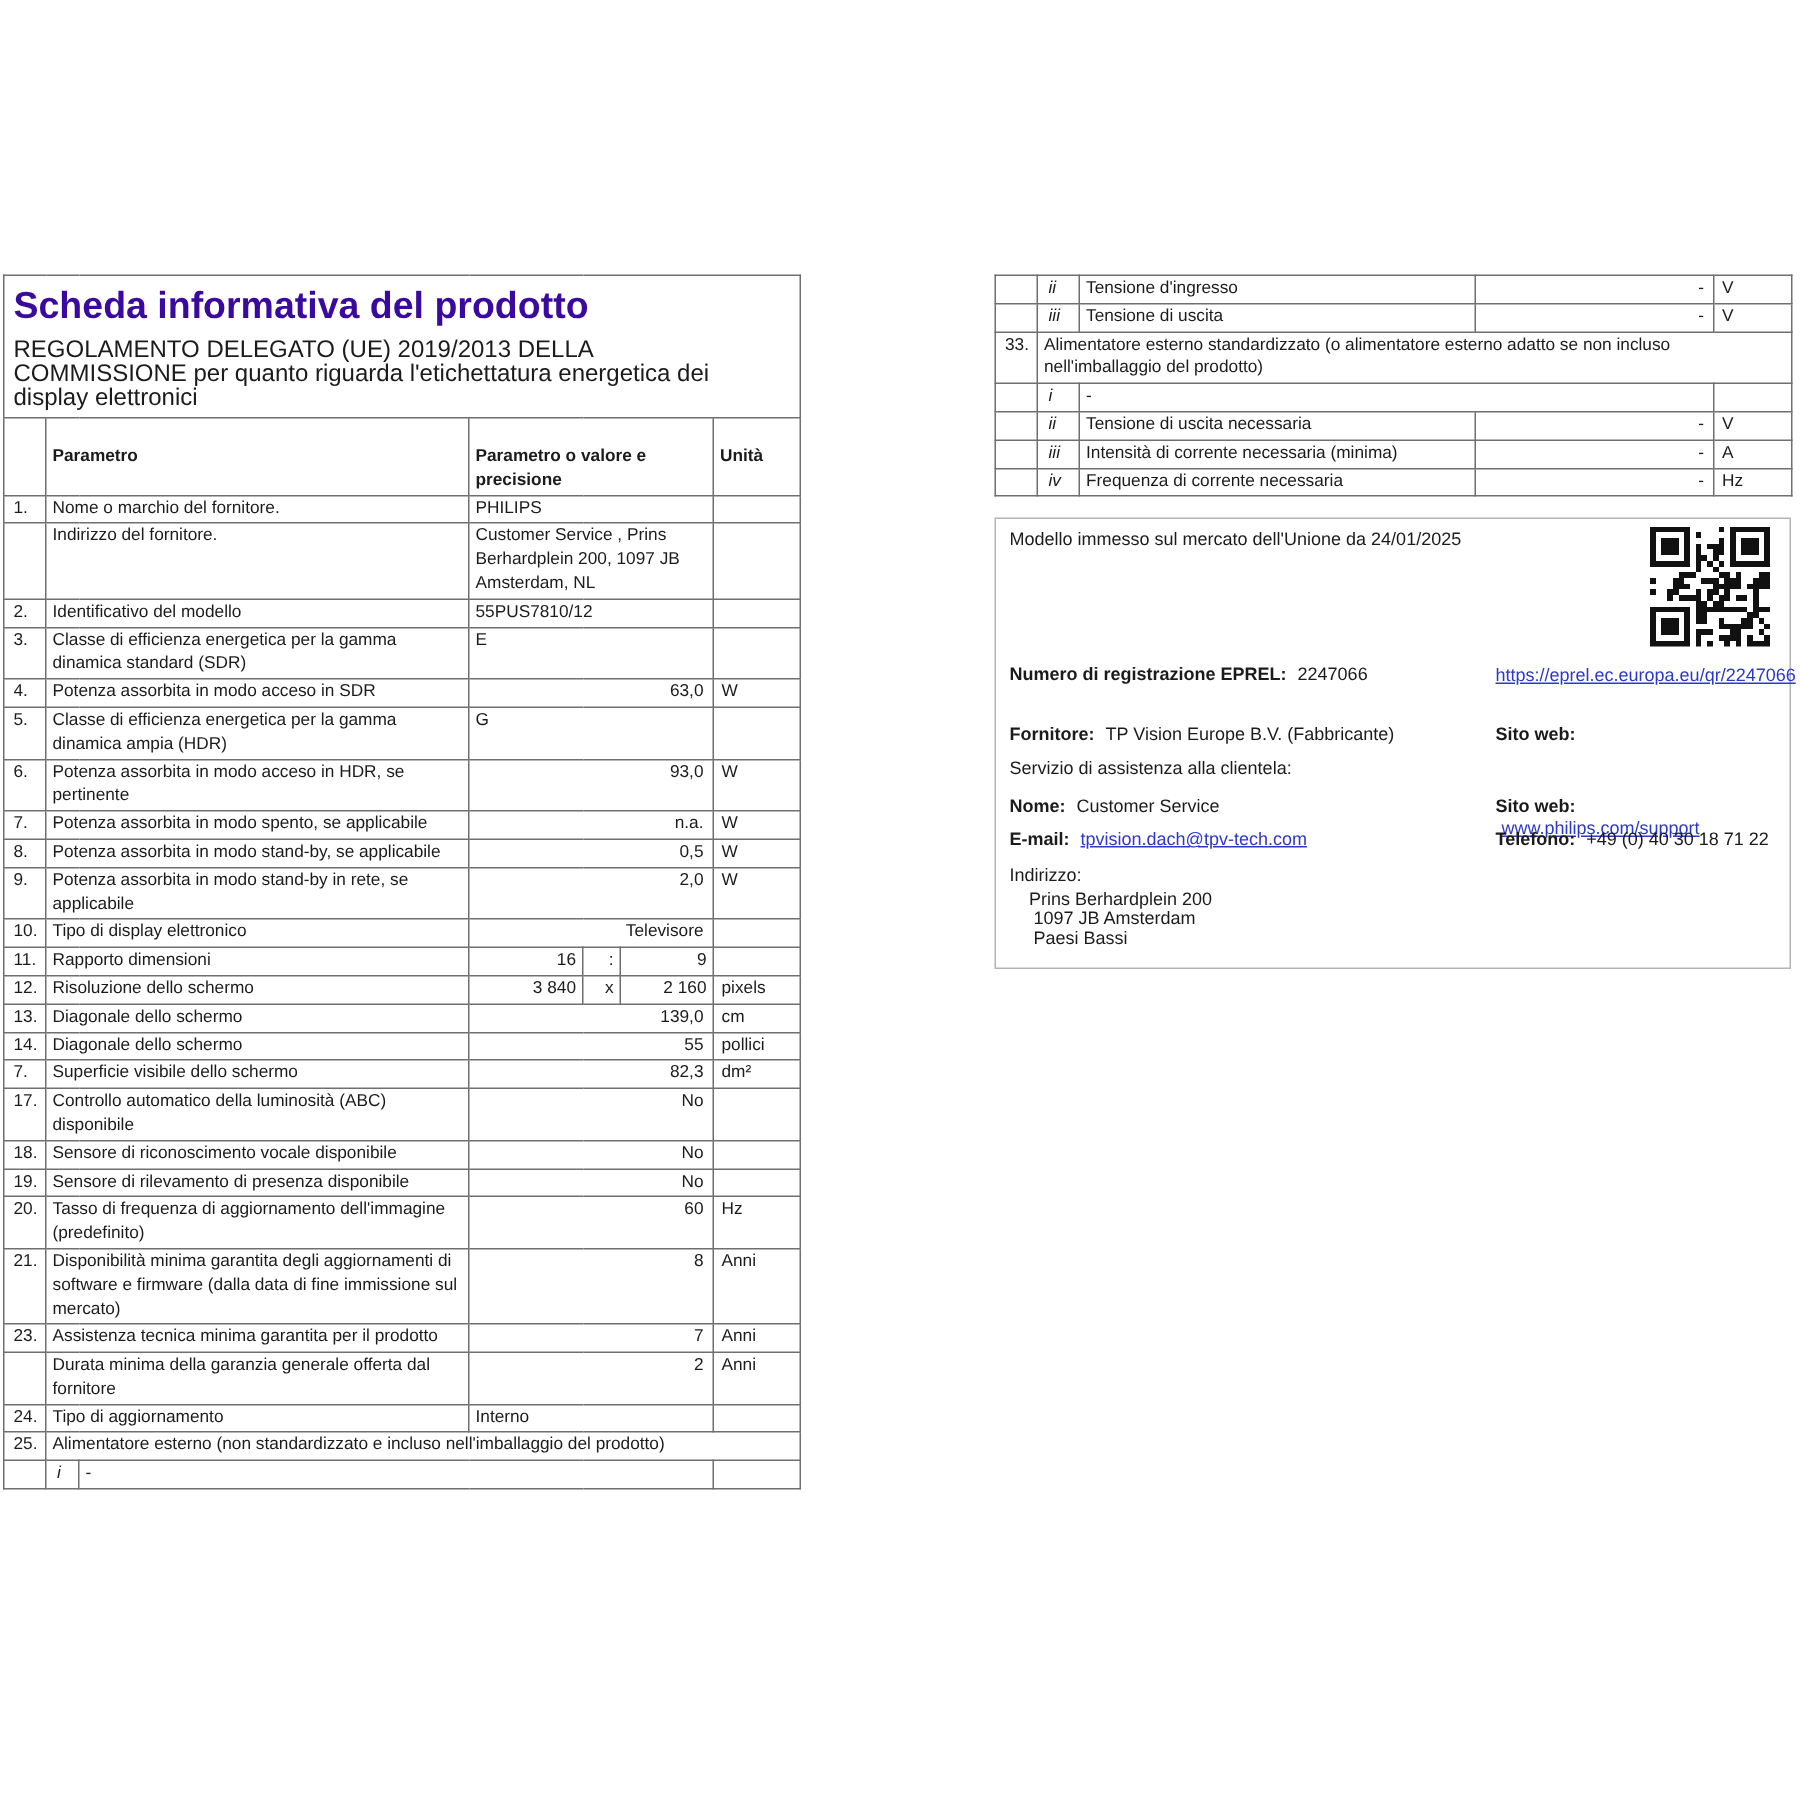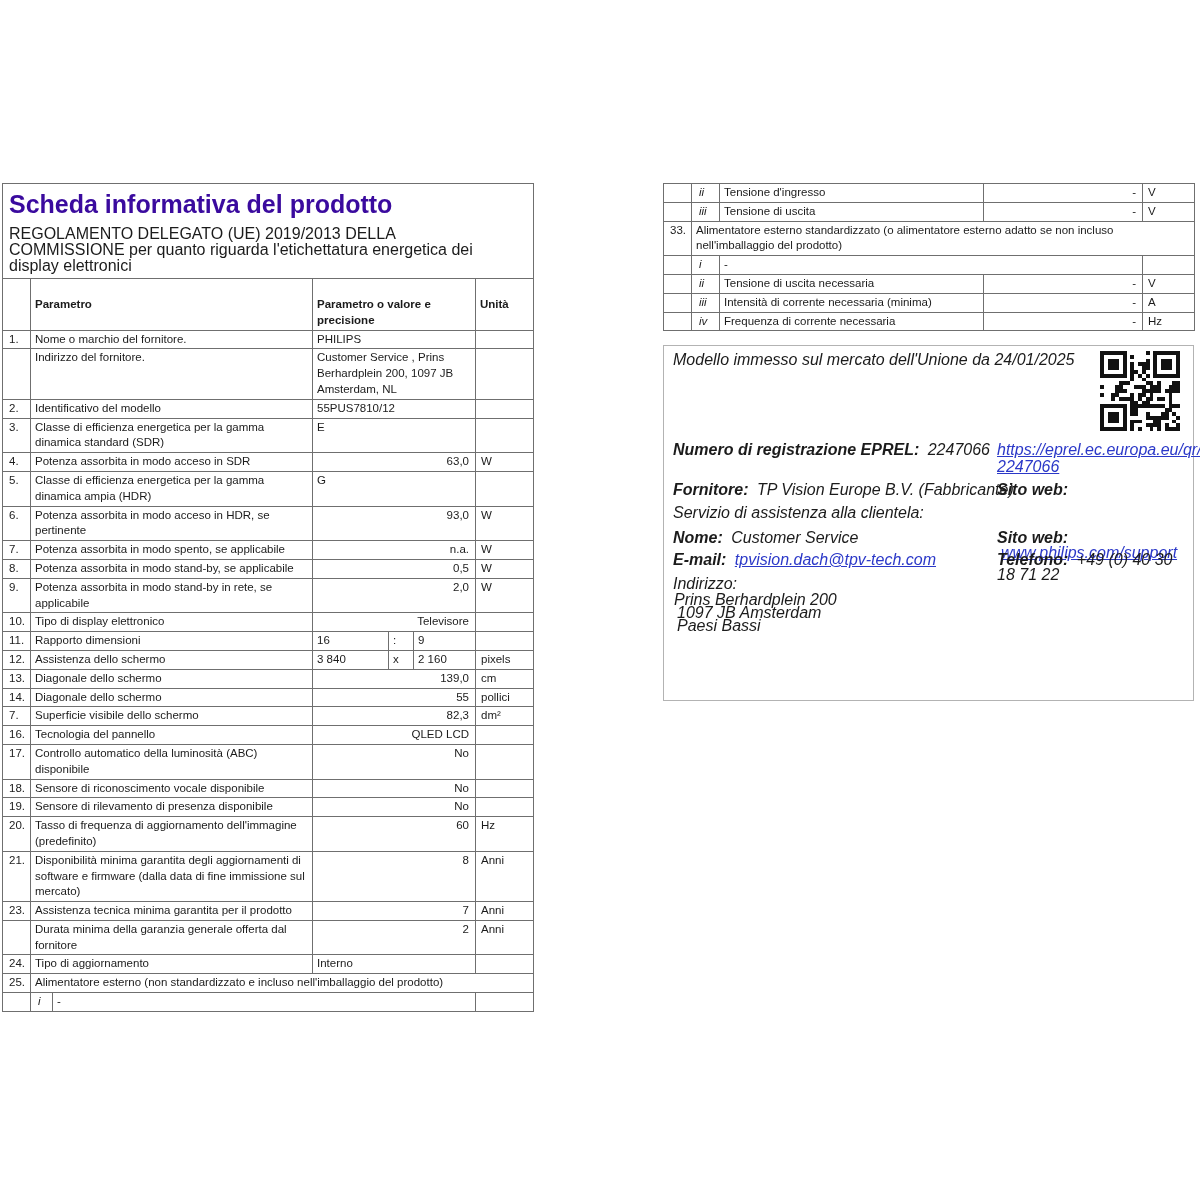--- a/index.html
+++ b/index.html
@@ -26,35 +26,35 @@
     overflow:hidden;word-wrap:break-word;
   }
   .title-cell{padding:5px 6px 4px 6px;}
   .doc-title{font-size:25px;font-weight:bold;color:var(--title-color);line-height:30px;letter-spacing:0px;}
   .doc-subtitle{font-size:16px;line-height:16px;margin-top:7px;max-width:478px;}
   .head-row td{font-weight:bold;padding-top:18px;height:32px;}
   td.c-num{padding-left:6px;}
   td.c-roman{font-style:italic;padding-left:7px;}
   td.v-left{text-align:left;}
   td.v-right{text-align:right;padding-right:6px;}
-  td.v-center{text-align:left;}
+  td.v-center{text-align:right;}
   td.c-unit{padding-left:5px;}
 
   
   .info-box{
-    position:absolute;top:162px;left:0;width:531px;height:356px;
-    border:1px solid var(--box-border);font-size:16px;line-height:15px;font-style:italic;
+    position:absolute;top:162px;left:0;width:531px;height:301px;
+    border:1px solid var(--box-border);font-size:12px;line-height:15px;
   }
   .ib-line{position:absolute;left:9px;right:9px;white-space:nowrap;}
   .ib-line .b{font-weight:bold;}
   .ib-val{margin-left:4px;}
   .ib-right{position:absolute;left:324px;top:0;white-space:normal;}
   a.link, span.link{color:var(--link-color);text-decoration:underline;cursor:pointer;}
   .eprel-link{display:inline-block;width:208px;word-break:break-all;line-height:16.5px;}
-  .addr-line{white-space:nowrap;}
+  .addr-line{white-space:nowrap;margin-left:12px;}
   #qr-svg{position:absolute;left:436px;top:5px;}
 </style>
 </head>
 <body>
 
 <div class="col" id="left-col">
   <table>
     <colgroup>
       <col style="width:28px">
         <col style="width:22px">
@@ -148,21 +148,21 @@
         <tr>
           <td class="c-num" colspan="1">11.</td>
           <td class="v-left" colspan="2">Rapporto dimensioni</td>
           <td class="v-center" colspan="1">16</td>
           <td class="v-center" colspan="1">:</td>
           <td class="v-center" colspan="1">9</td>
           <td class="c-unit" colspan="1"></td>
         </tr>
         <tr>
           <td class="c-num" colspan="1">12.</td>
-          <td class="v-left" colspan="2">Assistenza dello schermo</td>
+          <td class="v-left" colspan="2">Risoluzione dello schermo</td>
           <td class="v-center" colspan="1">3 840</td>
           <td class="v-center" colspan="1">x</td>
           <td class="v-center" colspan="1">2 160</td>
           <td class="c-unit" colspan="1">pixels</td>
         </tr>
         <tr>
           <td class="c-num" colspan="1">13.</td>
           <td class="v-left" colspan="2">Diagonale dello schermo</td>
           <td class="v-right" colspan="3">139,0</td>
           <td class="c-unit" colspan="1">cm</td>
@@ -171,26 +171,20 @@
           <td class="c-num" colspan="1">14.</td>
           <td class="v-left" colspan="2">Diagonale dello schermo</td>
           <td class="v-right" colspan="3">55</td>
           <td class="c-unit" colspan="1">pollici</td>
         </tr>
         <tr>
           <td class="c-num" colspan="1">7.</td>
           <td class="v-left" colspan="2">Superficie visibile dello schermo</td>
           <td class="v-right" colspan="3">82,3</td>
           <td class="c-unit" colspan="1">dm²</td>
-        </tr>
-        <tr>
-          <td class="c-num" colspan="1">16.</td>
-          <td class="v-left" colspan="2">Tecnologia del pannello</td>
-          <td class="v-right" colspan="3">QLED LCD</td>
-          <td class="c-unit" colspan="1"></td>
         </tr>
         <tr>
           <td class="c-num" colspan="1">17.</td>
           <td class="v-left" colspan="2">Controllo automatico della luminosità (ABC) disponibile</td>
           <td class="v-right" colspan="3">No</td>
           <td class="c-unit" colspan="1"></td>
         </tr>
         <tr>
           <td class="c-num" colspan="1">18.</td>
           <td class="v-left" colspan="2">Sensore di riconoscimento vocale disponibile</td>

